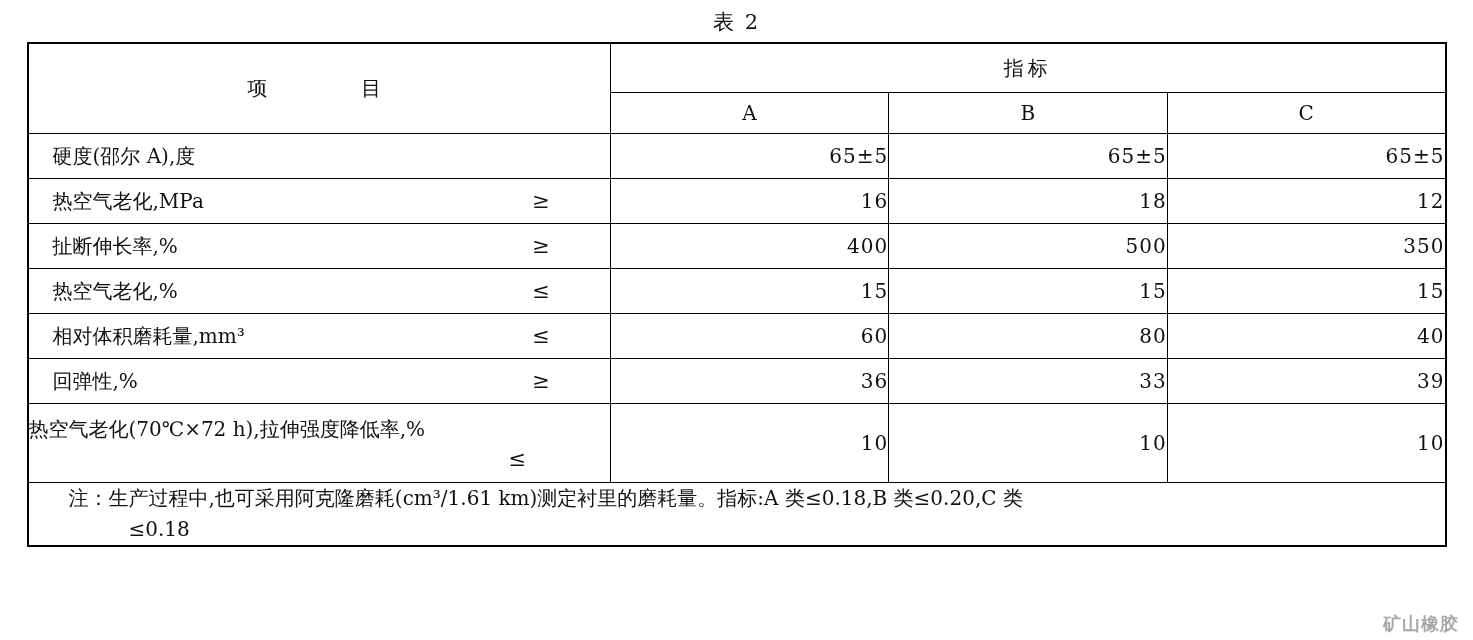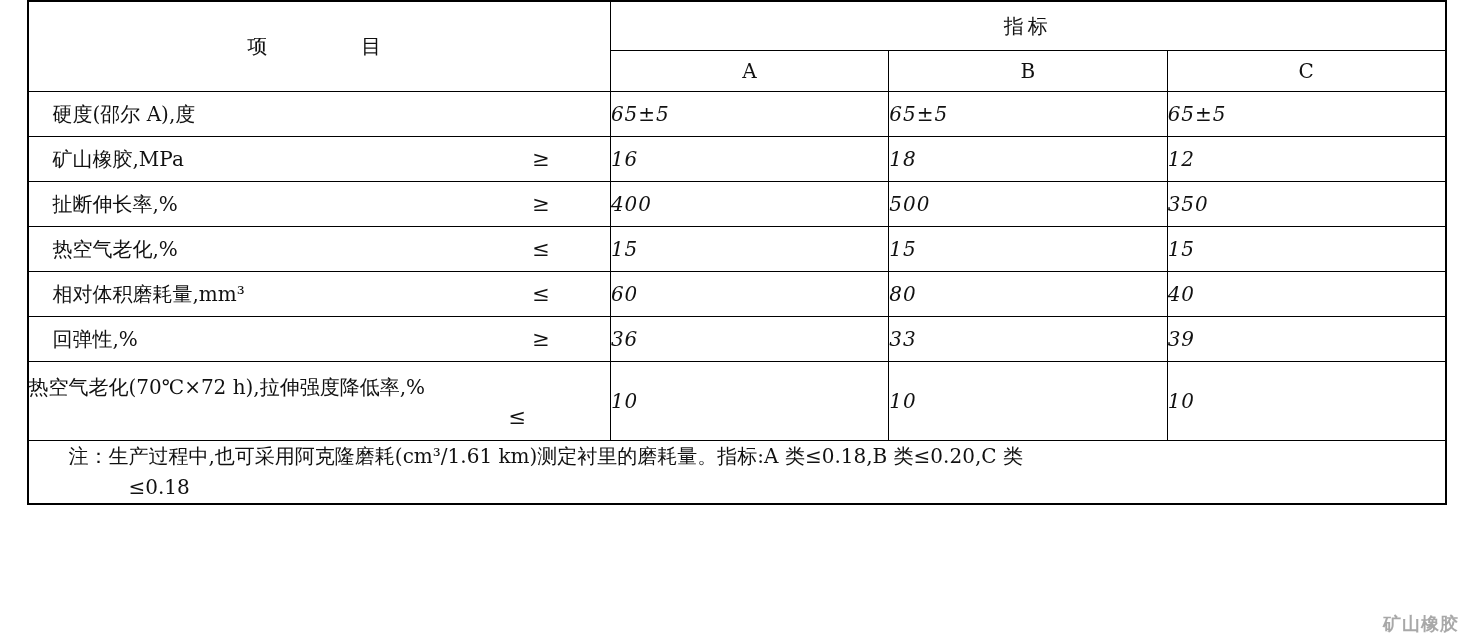--- a/index.html
+++ b/index.html
@@ -56,25 +56,24 @@
   }
   .item-text {
     white-space: nowrap;
     margin-left: 24px;
   }
   .item-sym {
     padding-right: 60px;
     font-size: 21px;
   }
   .val {
-    text-align: left;
+    text-align: right;
     height: 44px;
     font-size: 20px;
     letter-spacing: 1px;
-    font-style: italic;
   }
   .hdr-main {
     text-align: center;
     font-size: 21px;
     letter-spacing: 4px;
     height: 48px;
   }
   .hdr-sub {
     text-align: center;
     font-size: 20px;
@@ -124,20 +123,21 @@
     color: #9a9a9a;
     letter-spacing: 1px;
     opacity: 0.85;
   }
 </style>
 </head>
 <body>
 
 <div class="page">
 
+  <div class="table-caption">表 2</div>
 
   <table class="spec">
     <tbody>
       <tr>
         <td class="col-item" rowspan="2" style="width:41%;">
           <span class="lbl">项　　目</span>
         </td>
         <td class="hdr-main" colspan="3">指标</td>
       </tr>
       <tr>
@@ -154,21 +154,21 @@
           </div>
         </td>
         <td class="val">65±5</td>
         <td class="val">65±5</td>
         <td class="val">65±5</td>
       </tr>
 
       <tr>
         <td class="cell-item">
           <div class="item-inner">
-            <span class="item-text">矿山橡胶,MPa</span>
+            <span class="item-text">热空气老化,MPa</span>
             <span class="item-sym">≥</span>
           </div>
         </td>
         <td class="val">16</td>
         <td class="val">18</td>
         <td class="val">12</td>
       </tr>
 
       <tr>
         <td class="cell-item">

